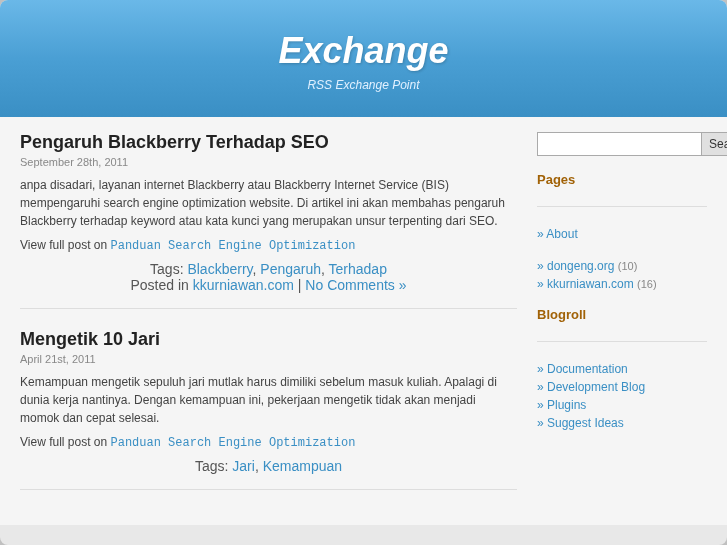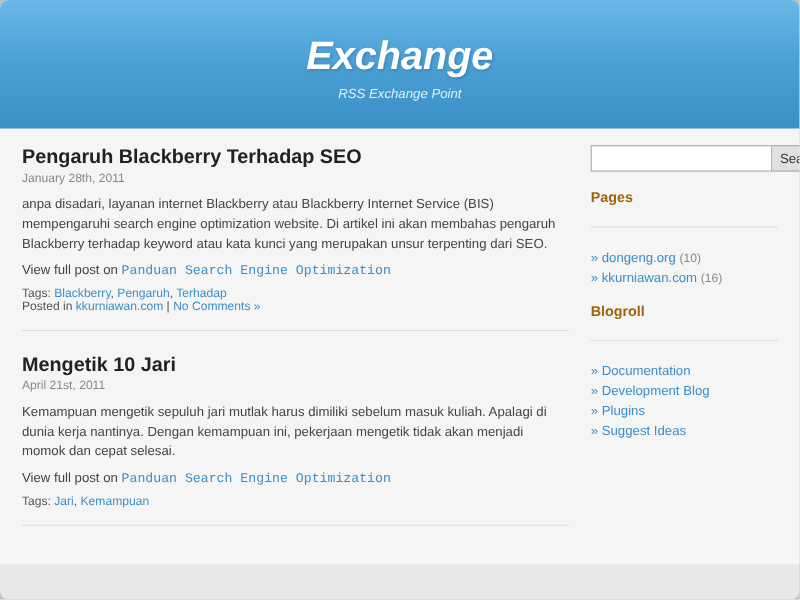--- a/index.html
+++ b/index.html
@@ -74,23 +74,23 @@
       font-size: 12px;
       color: #444;
       margin-bottom: 8px;
     }
     .view-full a {
       color: #3a8fc4;
       text-decoration: none;
       font-family: Liberation Mono, monospace;
     }
     .post-meta {
-      font-size: 11px;
+      font-size: 14px;
       color: #555;
-      text-align: left;
+      text-align: center;
     }
     .post-meta a {
       color: #3a8fc4;
       text-decoration: none;
     }
     
     #sidebar {
       width: 170px;
       flex-shrink: 0;
     }
@@ -158,21 +158,21 @@
     <h1>Exchange</h1>
     <div class="subtitle">RSS Exchange Point</div>
   </div>
 
   <div id="main">
 
     <div id="content">
 
       <div class="post">
         <div class="post-title">Pengaruh Blackberry Terhadap SEO</div>
-        <div class="post-date">January 28th, 2011</div>
+        <div class="post-date">September 28th, 2011</div>
         <div class="post-body">anpa disadari, layanan internet Blackberry atau Blackberry Internet Service (BIS) mempengaruhi search engine optimization website. Di artikel ini akan membahas pengaruh Blackberry terhadap keyword atau kata kunci yang merupakan unsur terpenting dari SEO.</div>
         <div class="view-full">
           <span>View full post on </span><a href="#">Panduan Search Engine Optimization</a>
         </div>
         <div class="post-meta">
           <span>Tags: </span><a href="#">Blackberry</a>, <a href="#">Pengaruh</a>, <a href="#">Terhadap</a><br>
           <span>Posted in </span><a href="#">kkurniawan.com</a> | <a href="#">No Comments »</a>
         </div>
       </div>
 
@@ -192,20 +192,23 @@
 
     <div id="sidebar">
 
       <div class="search-box">
         <input type="text" class="search-input" placeholder="" style="">
         <button class="search-btn">Search</button>
       </div>
 
       <div class="sidebar-section">
         <h3>Pages</h3>
+        <ul>
+          <li><a href="#">About</a></li>
+        </ul>
       </div>
 
 
       <div class="sidebar-section">
         <ul>
           <li><a href="#">dongeng.org</a> <span class="count">(10)</span></li>
           <li><a href="#">kkurniawan.com</a> <span class="count">(16)</span></li>
         </ul>
       </div>
 

